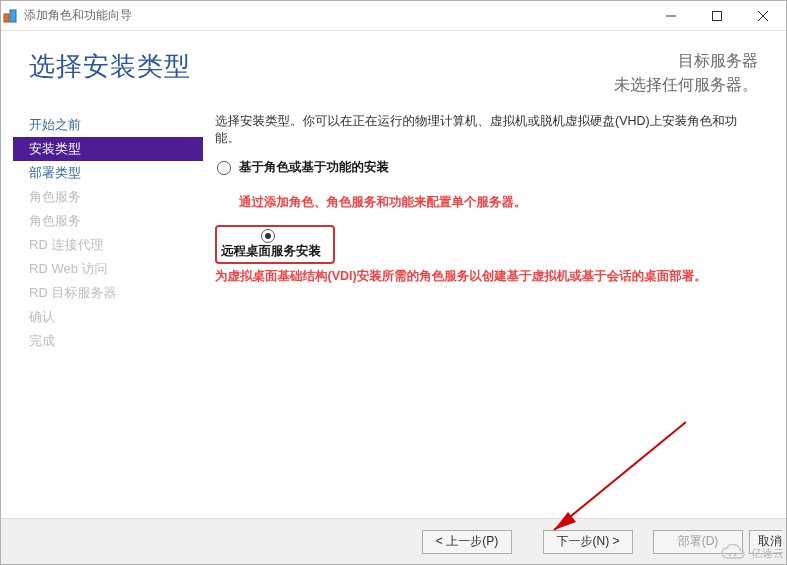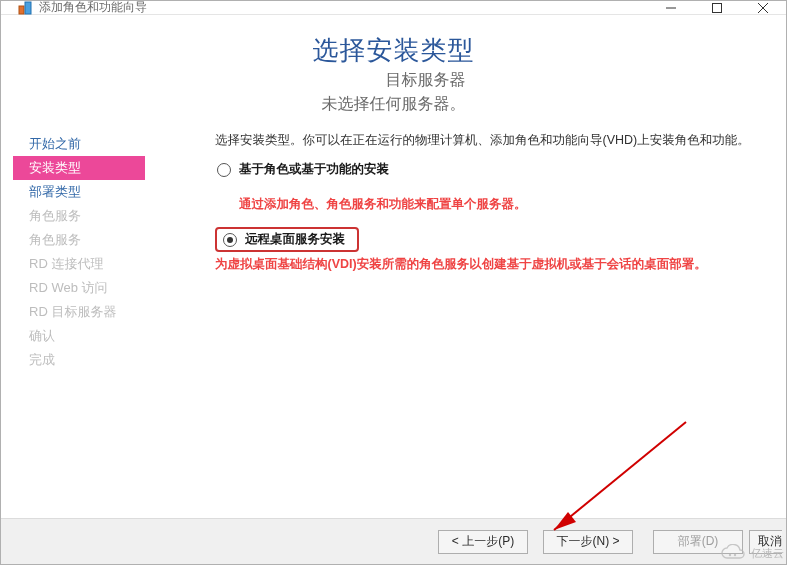--- a/index.html
+++ b/index.html
@@ -14,42 +14,42 @@
   .window {
     width: 787px; height: 565px;
     background: #fff;
     border: 1px solid #b0b0b0;
     display: flex; flex-direction: column;
     position: relative;
   }
 
   
   .titlebar {
-    height: 14px;
+    height: 30px;
     display: flex; align-items: center;
-    padding: 0 0 0 16px;
+    padding: 0 0 0 1px;
     border-bottom: 1px solid #e5e5e5;
     color: #6a6a6a;
   }
   .titlebar .icon {
     width: 16px; height: 16px; margin-right: 6px;
     display: inline-block;
   }
   .titlebar .title { flex: 0 0 auto; }
   .titlebar .spacer { flex: 1 1 auto; }
   .winbtn {
     width: 46px; height: 30px;
     display: flex; align-items: center; justify-content: center;
     color: #555;
   }
 
   
   .header-row {
     padding: 18px 28px 6px 28px;
-    display: flex; align-items: center; flex-direction: column;
+    display: flex; align-items: flex-start;
   }
   .page-title {
     font-size: 26px; font-weight: 300;
     color: #2b579a;
     flex: 1 1 auto;
     letter-spacing: 1px;
   }
   .dest {
     text-align: right;
     font-size: 16px;
@@ -73,23 +73,23 @@
   }
   .nav-item {
     height: 24px; line-height: 24px;
     font-size: 13px;
     color: #3268a8;
     padding-left: 16px;
     margin-left: -16px;
     cursor: pointer;
   }
   .nav-item.active {
-    background: #ec4899;
+    background: #4c1d95;
     color: #fff;
-    width: 132px;
+    width: 190px;
   }
   .nav-item.disabled {
     color: #bdbdbd;
     cursor: default;
   }
 
   .content {
     flex: 1 1 auto;
     padding: 10px 28px 0 12px;
     font-size: 12.5px;
@@ -117,20 +117,21 @@
   .opt-title { font-weight: 600; color: #1a1a1a; margin-bottom: 18px; }
   .opt-desc  { color: #ef4444; font-weight: bold; }
 
   .highlight {
     display: flex; align-items: center;
     border: 2px solid #cc3333;
     border-radius: 4px;
     padding: 2px 12px 2px 4px;
     width: fit-content;
     margin-bottom: 4px;
+    flex-direction: column;
   }
   .highlight .radio { margin-top: 0; }
   .highlight .opt-title { margin-bottom: 0; }
 
   
   .footer {
     height: 46px;
     border-top: 1px solid #dcdcdc;
     background: #f0f0f0;
     display: flex; align-items: center; justify-content: flex-end;
@@ -143,21 +144,21 @@
     padding: 0 10px;
     background: #f5f5f5;
     border: 1px solid #aeaeae;
     color: #2a2a2a;
     font-size: 12px;
     display: flex; align-items: center; justify-content: center;
     margin-left: 6px;
     cursor: pointer;
   }
   .btn.pair-left  { margin-right: 15px; border-right: 1px solid #aeaeae; }
-  .btn.pair-right { margin-left: 0; border-left: 1px solid #aeaeae; }
+  .btn.pair-right { margin-left: 16px; border-left: 1px solid #aeaeae; }
   .btn.disabled { color: #9e9e9e; cursor: default; }
   .btn.cutoff { min-width: 32px; padding: 0 0 0 8px; justify-content: flex-start; overflow: hidden; border-right: none; }
   .gap { width: 14px; }
 
   
   .arrow-wrap {
     position: absolute;
     left: 535px; top: 415px;
     width: 160px; height: 130px;
     pointer-events: none;
@@ -221,21 +222,21 @@
         <div class="nav-item">部署类型</div>
         <div class="nav-item disabled">角色服务</div>
         <div class="nav-item disabled">角色服务</div>
         <div class="nav-item disabled">RD 连接代理</div>
         <div class="nav-item disabled">RD Web 访问</div>
         <div class="nav-item disabled">RD 目标服务器</div>
         <div class="nav-item disabled">确认</div>
         <div class="nav-item disabled">完成</div>
       </div>
     <div class="content">
-      <div class="intro">选择安装类型。你可以在正在运行的物理计算机、添加角色和功能向导(VHD)上安装角色和功能。</div>
+      <div class="intro">选择安装类型。你可以在正在运行的物理计算机、虚拟机或脱机虚拟硬盘(VHD)上安装角色和功能。</div>
       <div id="options">
           <div class="opt">
             <div class="radio"></div>
             <div class="opt-body">
               <div class="opt-title">基于角色或基于功能的安装</div>
               <div class="opt-desc">通过添加角色、角色服务和功能来配置单个服务器。</div>
             </div>
           </div>
           <div class="opt">
             <div class="opt-body">

